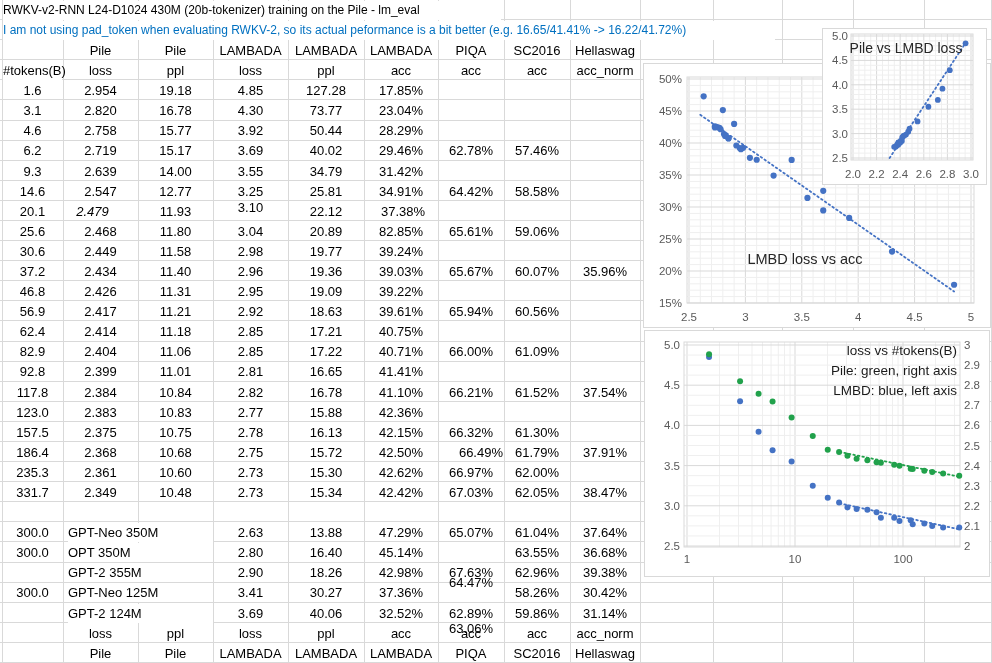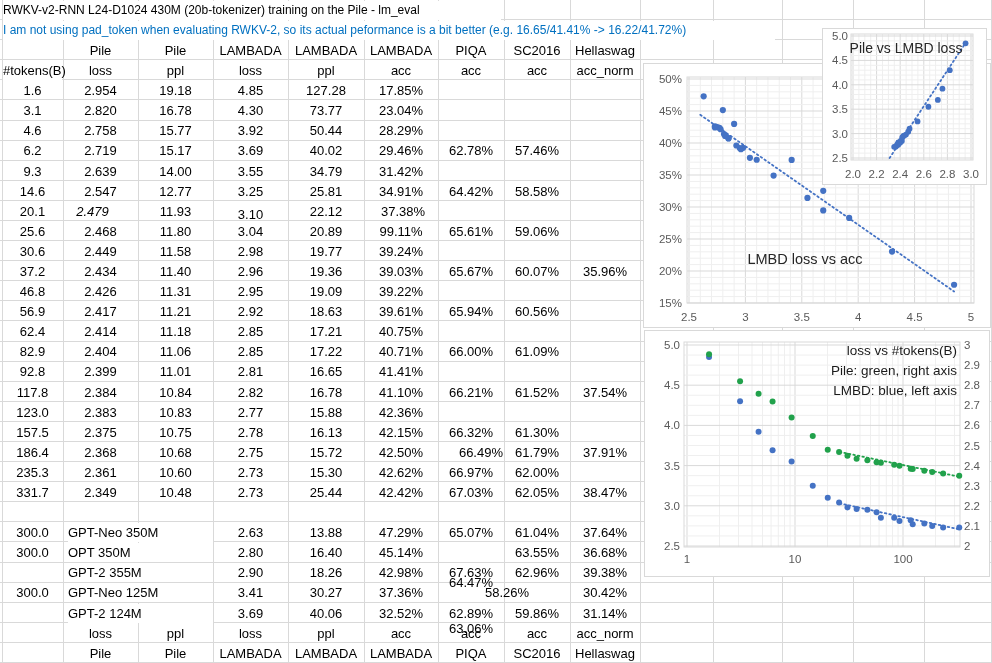--- a/index.html
+++ b/index.html
@@ -132,29 +132,29 @@
       <div class="cell center" style="left: 64px; width: 73px; top: 181.618px;">2.547</div>
       <div class="cell center" style="left: 139px; width: 73px; top: 181.618px;">12.77</div>
       <div class="cell center" style="left: 214px; width: 73px; top: 181.618px;">3.25</div>
       <div class="cell center" style="left: 289px; width: 74px; top: 181.618px;">25.81</div>
       <div class="cell center" style="left: 365px; width: 72px; top: 181.618px;">34.91%</div>
       <div class="cell center" style="left: 439px; width: 64px; top: 181.618px;">64.42%</div>
       <div class="cell center" style="left: 505px; width: 64px; top: 181.618px;">58.58%</div>
       <div class="cell center" style="left: 3px; width: 59px; top: 201.709px;">20.1</div>
       <div class="cell center" style="left: 56px; width: 73px; top: 201.709px; font-style: italic;">2.479</div>
       <div class="cell center" style="left: 139px; width: 73px; top: 201.709px;">11.93</div>
-      <div class="cell center" style="left: 214px; width: 73px; top: 205px;">3.10</div>
+      <div class="cell center" style="left: 214px; width: 73px; top: 198px;">3.10</div>
       <div class="cell center" style="left: 289px; width: 74px; top: 201.709px;">22.12</div>
       <div class="cell center" style="left: 367px; width: 72px; top: 201.709px;">37.38%</div>
       <div class="cell center" style="left: 3px; width: 59px; top: 221.8px;">25.6</div>
       <div class="cell center" style="left: 64px; width: 73px; top: 221.8px;">2.468</div>
       <div class="cell center" style="left: 139px; width: 73px; top: 221.8px;">11.80</div>
       <div class="cell center" style="left: 214px; width: 73px; top: 221.8px;">3.04</div>
       <div class="cell center" style="left: 289px; width: 74px; top: 221.8px;">20.89</div>
-      <div class="cell center" style="left: 365px; width: 72px; top: 221.8px;">99.11%</div>
+      <div class="cell center" style="left: 365px; width: 72px; top: 221.8px;">82.85%</div>
       <div class="cell center" style="left: 439px; width: 64px; top: 221.8px;">65.61%</div>
       <div class="cell center" style="left: 505px; width: 64px; top: 221.8px;">59.06%</div>
       <div class="cell center" style="left: 3px; width: 59px; top: 241.891px;">30.6</div>
       <div class="cell center" style="left: 64px; width: 73px; top: 241.891px;">2.449</div>
       <div class="cell center" style="left: 139px; width: 73px; top: 241.891px;">11.58</div>
       <div class="cell center" style="left: 214px; width: 73px; top: 241.891px;">2.98</div>
       <div class="cell center" style="left: 289px; width: 74px; top: 241.891px;">19.77</div>
       <div class="cell center" style="left: 365px; width: 72px; top: 241.891px;">39.24%</div>
       <div class="cell center" style="left: 3px; width: 59px; top: 261.982px;">37.2</div>
       <div class="cell center" style="left: 64px; width: 73px; top: 261.982px;">2.434</div>
@@ -236,21 +236,21 @@
       <div class="cell center" style="left: 139px; width: 73px; top: 462.891px;">10.60</div>
       <div class="cell center" style="left: 214px; width: 73px; top: 462.891px;">2.73</div>
       <div class="cell center" style="left: 289px; width: 74px; top: 462.891px;">15.30</div>
       <div class="cell center" style="left: 365px; width: 72px; top: 462.891px;">42.62%</div>
       <div class="cell center" style="left: 439px; width: 64px; top: 462.891px;">66.97%</div>
       <div class="cell center" style="left: 505px; width: 64px; top: 462.891px;">62.00%</div>
       <div class="cell center" style="left: 3px; width: 59px; top: 482.982px;">331.7</div>
       <div class="cell center" style="left: 64px; width: 73px; top: 482.982px;">2.349</div>
       <div class="cell center" style="left: 139px; width: 73px; top: 482.982px;">10.48</div>
       <div class="cell center" style="left: 214px; width: 73px; top: 482.982px;">2.73</div>
-      <div class="cell center" style="left: 289px; width: 74px; top: 482.982px;">25.44</div>
+      <div class="cell center" style="left: 289px; width: 74px; top: 482.982px;">15.34</div>
       <div class="cell center" style="left: 365px; width: 72px; top: 482.982px;">42.42%</div>
       <div class="cell center" style="left: 439px; width: 64px; top: 482.982px;">67.03%</div>
       <div class="cell center" style="left: 505px; width: 64px; top: 482.982px;">62.05%</div>
       <div class="cell center" style="left: 571px; width: 68px; top: 482.982px;">38.47%</div>
       <div class="cell center" style="left: 3px; width: 59px; top: 523.164px;">300.0</div>
       <div class="cell left bgwhite" style="left: 68px; width: 145px; top: 523.164px;">GPT-Neo 350M</div>
       <div class="cell center" style="left: 214px; width: 73px; top: 523.164px;">2.63</div>
       <div class="cell center" style="left: 289px; width: 74px; top: 523.164px;">13.88</div>
       <div class="cell center" style="left: 365px; width: 72px; top: 523.164px;">47.29%</div>
       <div class="cell center" style="left: 439px; width: 64px; top: 523.164px;">65.07%</div>
@@ -270,21 +270,21 @@
       <div class="cell center" style="left: 365px; width: 72px; top: 563.345px;">42.98%</div>
       <div class="cell center" style="left: 439px; width: 64px; top: 563.345px;">67.63%</div>
       <div class="cell center" style="left: 505px; width: 64px; top: 563.345px;">62.96%</div>
       <div class="cell center" style="left: 571px; width: 68px; top: 563.345px;">39.38%</div>
       <div class="cell center" style="left: 3px; width: 59px; top: 583.436px;">300.0</div>
       <div class="cell left bgwhite" style="left: 68px; width: 145px; top: 583.436px;">GPT-Neo 125M</div>
       <div class="cell center" style="left: 214px; width: 73px; top: 583.436px;">3.41</div>
       <div class="cell center" style="left: 289px; width: 74px; top: 583.436px;">30.27</div>
       <div class="cell center" style="left: 365px; width: 72px; top: 583.436px;">37.36%</div>
       <div class="cell center" style="left: 439px; width: 64px; top: 583.436px; margin-top: 36px;">63.06%</div>
-      <div class="cell center" style="left: 475px; width: 64px; top: 583.436px;">58.26%</div>
+      <div class="cell center" style="left: 505px; width: 64px; top: 583.436px;">58.26%</div>
       <div class="cell center" style="left: 571px; width: 68px; top: 583.436px;">30.42%</div>
       <div class="cell left bgwhite" style="left: 68px; width: 145px; top: 603.527px;">GPT-2 124M</div>
       <div class="cell center" style="left: 214px; width: 73px; top: 603.527px;">3.69</div>
       <div class="cell center" style="left: 289px; width: 74px; top: 603.527px;">40.06</div>
       <div class="cell center" style="left: 365px; width: 72px; top: 603.527px;">32.52%</div>
       <div class="cell center" style="left: 439px; width: 64px; top: 603.527px;">62.89%</div>
       <div class="cell center" style="left: 505px; width: 64px; top: 603.527px;">59.86%</div>
       <div class="cell center" style="left: 571px; width: 68px; top: 603.527px;">31.14%</div>
       <div class="cell center" style="left: 64px; width: 73px; top: 623.618px;">loss</div>
       <div class="cell center" style="left: 139px; width: 73px; top: 623.618px;">ppl</div>

